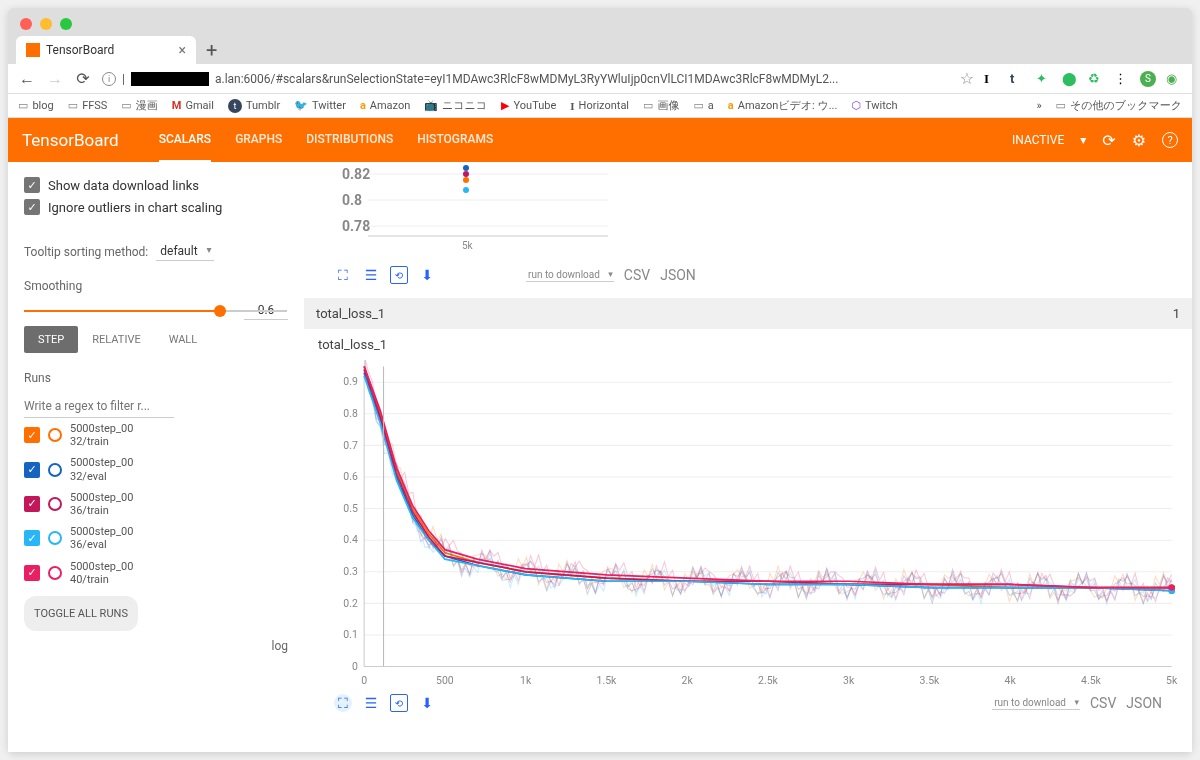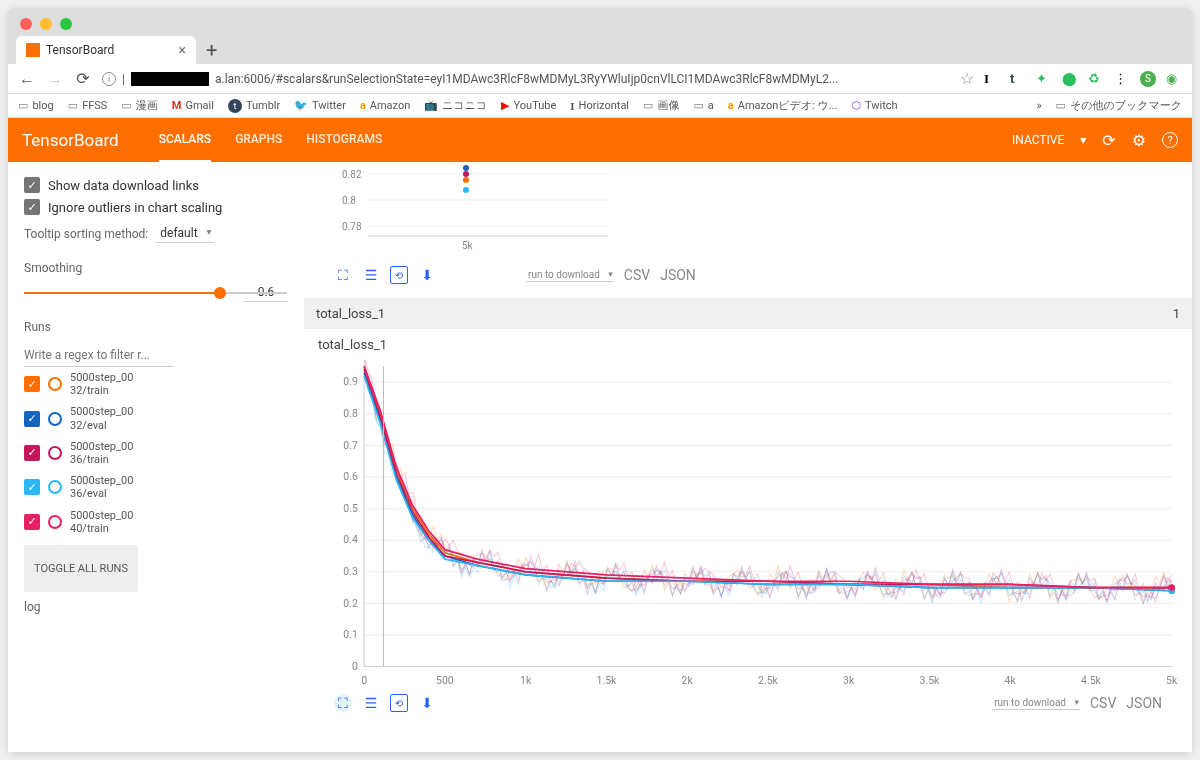--- a/index.html
+++ b/index.html
@@ -30,41 +30,41 @@
 .tb-nav { display:flex; gap:24px; font-size:12px; font-weight:500; }
 .tb-nav-item { padding:14px 0; cursor:pointer; opacity:.85; }
 .tb-nav-item.active { border-bottom:3px solid #fff; opacity:1; }
 .tb-right { margin-left:auto; display:flex; align-items:center; gap:16px; font-size:12px; }
 .tb-ic { font-size:16px; cursor:pointer; }
 .app-body { flex:1; display:flex; overflow:hidden; }
 .sidebar { width:296px; background:#fff; padding:12px 16px; overflow-y:auto; font-size:13px; color:#333; }
 .cb-row { display:flex; align-items:center; gap:8px; padding:3px 0; }
 .cb { width:16px; height:16px; background:#757575; border-radius:2px; display:flex; align-items:center; justify-content:center; color:#fff; font-size:11px; }
 .side-label { font-size:12px; color:#666; margin:18px 0 6px; }
-.tooltip-row { display:flex; align-items:center; gap:8px; margin-top:6px; font-size:12px; color:#666;}
+.tooltip-row { display:flex; align-items:center; gap:8px; margin-top:24px; font-size:12px; color:#666;}
 .select-like { color:#333; border-bottom:1px solid #ccc; padding:2px 16px 2px 4px; position:relative; }
 .select-like::after{content:"▾";position:absolute;right:2px;color:#888;font-size:10px}
 .slider-wrap { display:flex; align-items:center; gap:18px; margin-top:8px; }
 .slider { flex:1; height:2px; background:#ff6f00; position:relative; }
 .slider::before{content:"";width:0;height:2px;background:#ccc;position:absolute;right:-30%;width:30%}
 .slider-thumb{width:12px;height:12px;background:#ff6f00;border-radius:50%;position:absolute;right:0;top:-5px}
 .slider-val{width:44px;border-bottom:1px solid #ccc;text-align:center;font-size:12px;color:#333;padding:2px}
 .axis-btns { display:flex; gap:0; margin-top:6px; }
 .axis-btn { padding:7px 14px; font-size:11px; background:#fff; color:#777; cursor:pointer; }
 .axis-btn.active { background:#6d6d6d; color:#fff; border-radius:2px; }
 .runs-filter { border:none; border-bottom:1px solid #ccc; font-size:12px; padding:4px 0; width:150px; color:#999; outline:none; margin-top:4px;}
 .run-row { display:flex; align-items:center; gap:8px; padding:4px 0; font-size:11px; line-height:1.2; }
 .run-cb { width:16px; height:16px; border-radius:2px; display:flex; align-items:center; justify-content:center; color:#fff; font-size:11px;}
 .run-circle { width:14px; height:14px; border:2px solid; border-radius:50%; }
 .run-name { color:#555; }
-.toggle-runs { background:#eee; color:#555; padding:17px 10px; font-size:11px; cursor:pointer; border-radius:2px; margin-top:6px; display:inline-block;}
-.log { font-size:12px; color:#666; margin-top:8px; }
+.toggle-runs { background:#eee; color:#555; padding:11px 10px; font-size:11px; cursor:pointer; border-radius:12px; margin-top:6px; display:inline-block;}
+.log { font-size:12px; color:#666; margin-top:8px;text-align:right; }
 .main { flex:1; overflow:hidden; display:flex; flex-direction:column; background:#fff; }
 .small-chart-area { height:100px; position:relative; }
-.ytick { position:absolute; left:38px; font-size:10px; color:#888; transform:translateY(-50%); }
+.ytick { position:absolute; left:38px; font-size:14px; color:#888; transform:translateY(-50%);font-weight:bold; }
 .small-xtick { position:absolute; font-size:10px; color:#888; }
 .chart-toolbar { display:flex; align-items:center; gap:10px; padding:4px 30px; font-size:11px; color:#666; }
 .ct-ic { color:#2962ff; width:18px; height:18px; display:flex; align-items:center; justify-content:center; cursor:pointer; font-size:14px;}
 .ct-ic.boxed{border:1.5px solid #2962ff;border-radius:2px;font-size:10px}
 .dl-select { color:#888; font-size:10px; border-bottom:1px solid #ccc; padding:1px 14px 1px 2px; position:relative;}
 .dl-select::after{content:"▾";position:absolute;right:1px;font-size:9px}
 .csvjson { font-size:14px; color:#888; }
 .tag-header { background:#f0f0f0; padding:8px 12px; margin:10px 0 0; font-size:13px; color:#444; display:flex; justify-content:space-between;}
 .chart-title { font-size:13px; color:#444; padding:8px 14px; }
 .big-chart { position:relative; height:330px; margin:0 14px; }
@@ -175,20 +175,21 @@
         <span>その他のブックマーク</span>
       </span>
   </div>
 
   <div class="app">
     <div class="tb-header">
       <div class="tb-logo">TensorBoard</div>
       <div class="tb-nav">
         <div class="tb-nav-item active">SCALARS</div>
         <div class="tb-nav-item">GRAPHS</div>
+        <div class="tb-nav-item">DISTRIBUTIONS</div>
         <div class="tb-nav-item">HISTOGRAMS</div>
       </div>
       <div class="tb-right">
         <span>INACTIVE</span>
         <span>▾</span>
         <span class="tb-ic">⟳</span>
         <span class="tb-ic">⚙</span>
         <span class="tb-ic" style="border:1.5px solid #fff;border-radius:50%;width:16px;height:16px;font-size:11px;display:inline-flex;align-items:center;justify-content:center">?</span>
       </div>
     </div>
@@ -206,20 +207,25 @@
         <div class="tooltip-row">
           <span>Tooltip sorting method:</span>
           <span class="select-like">default</span>
         </div>
         <div class="side-label">Smoothing</div>
         <div class="slider-wrap">
           <div class="slider">
               <div class="slider-thumb"></div>
             </div>
           <div class="slider-val">0.6</div>
+        </div>
+        <div class="axis-btns">
+          <div class="axis-btn active">STEP</div>
+          <div class="axis-btn">RELATIVE</div>
+          <div class="axis-btn">WALL</div>
         </div>
         <div class="side-label">Runs</div>
         <input class="runs-filter" placeholder="Write a regex to filter r..." style="">
         <div id="runs-list">
             <div class="run-row">
               <span class="run-cb" style="background:#ff6f00">✓</span>
   <span class="run-circle" style="border-color:#ff6f00"></span>
   <span class="run-name">5000step_00<br>32/train</span>
             </div>
             <div class="run-row">

